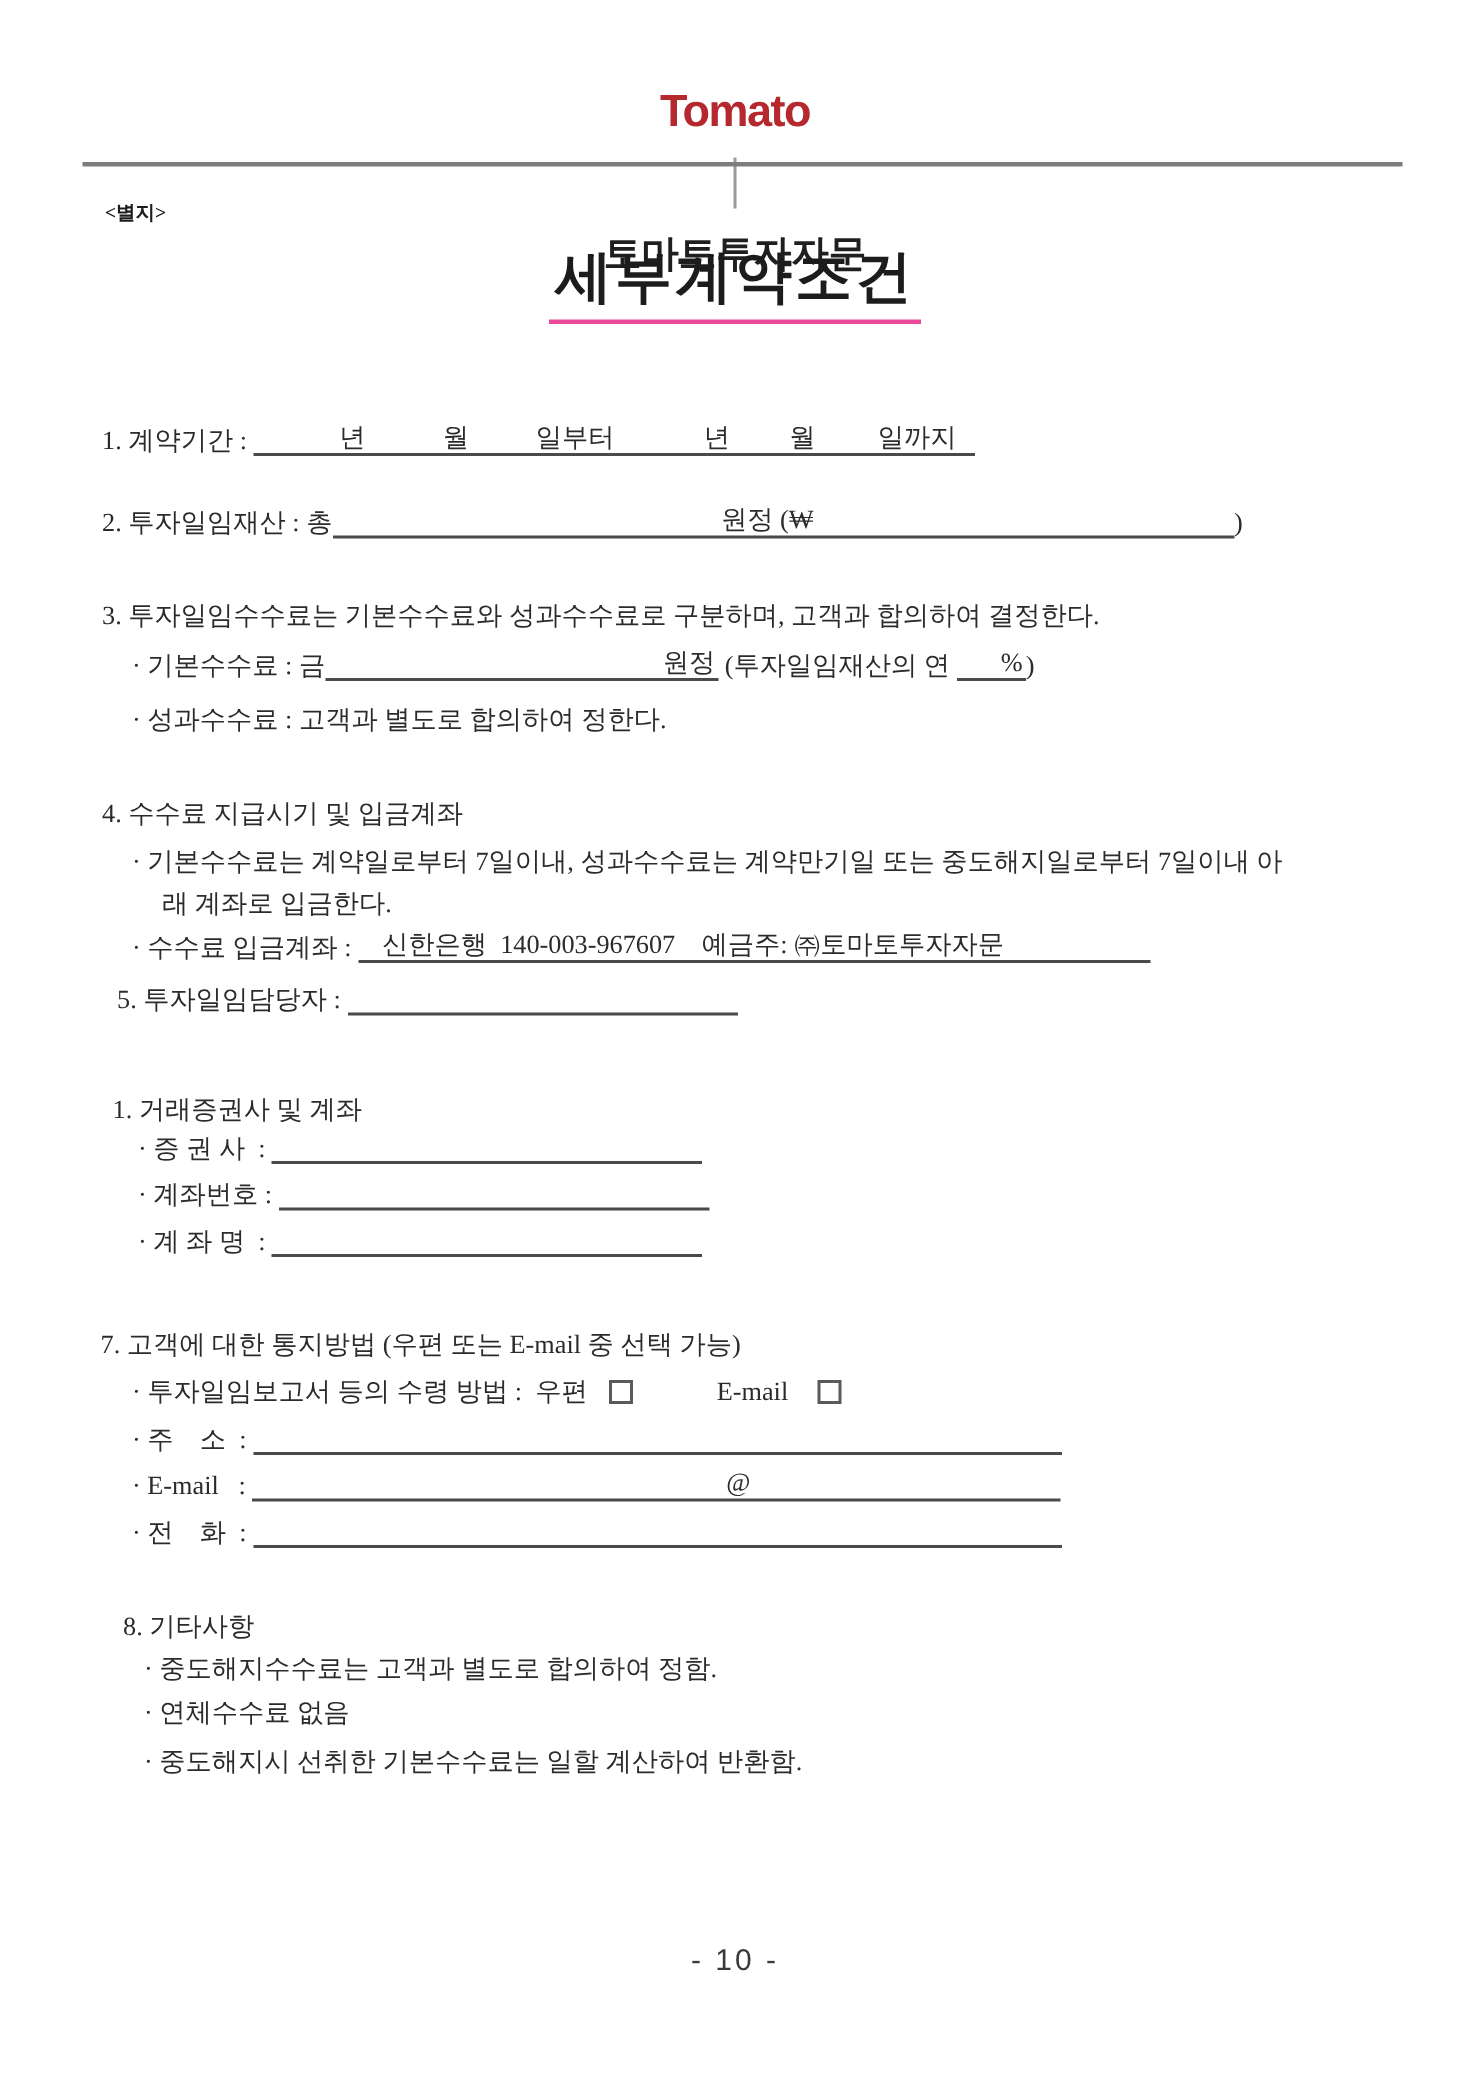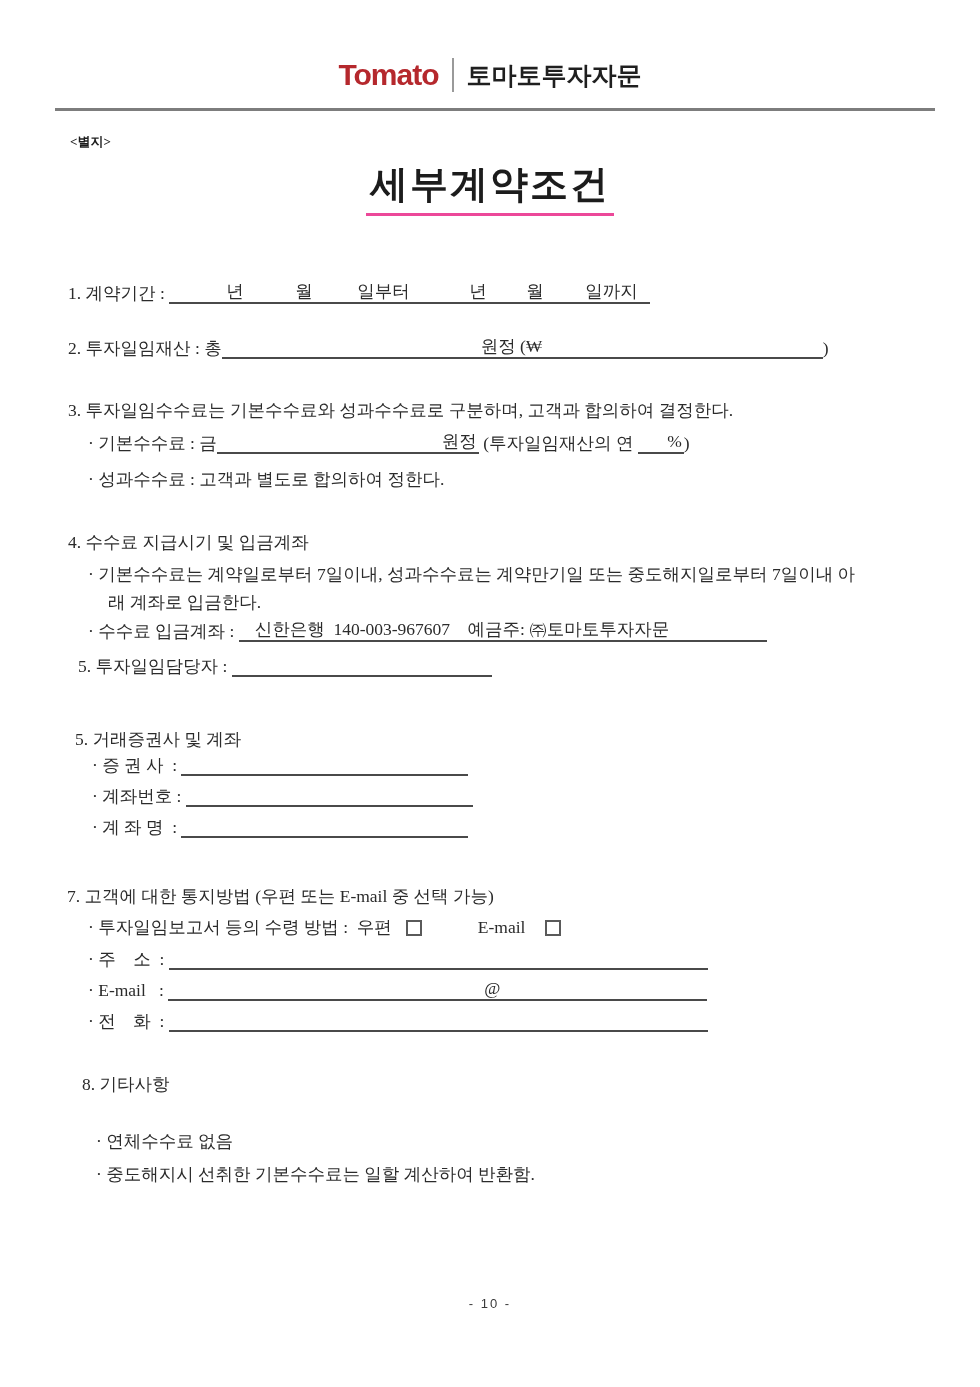--- a/index.html
+++ b/index.html
@@ -5,21 +5,21 @@
   html,body { margin:0; padding:0; background:#e8e8e8; }
   .page {
     position:relative; width:980px; height:1387px; margin:0 auto;
     background:#ffffff; overflow:hidden;
     font-family:"Liberation Serif","DejaVu Serif",serif;
     color:#2b2b2b;
   }
   
   .header {
     position:absolute; top:58px; left:0; width:100%;
-    display:flex; justify-content:center; align-items:center; gap:13px;
+    display:flex; justify-content:center; align-items:center; gap:13px;flex-direction:column;
   }
   .brand {
     font-family:"Liberation Sans","DejaVu Sans",sans-serif;
     font-weight:bold; font-size:30px; color:#b5282d; letter-spacing:-1px;
   }
   .vdiv { width:2px; height:34px; background:#9a9a9a; }
   .company {
     font-family:"Liberation Sans","DejaVu Sans",sans-serif;
     font-weight:bold; font-size:25px; color:#1f1f1f; letter-spacing:0px;
   }
@@ -42,21 +42,21 @@
     position:relative; display:inline-block; height:23px;
     border-bottom:2px solid #4a4a4a;
   }
   .uline .on { position:absolute; bottom:1px; white-space:pre; line-height:19px; }
   .cb {
     display:inline-block; width:16px; height:16px; border:2px solid #5a5a5a;
     margin:0 0 2px 0; box-sizing:border-box; background:#fff;
   }
   .footer {
     position:absolute; top:1296px; left:0; width:100%; text-align:center;
-    font-size:13px; color:#3a3a3a; letter-spacing:2px;
+    font-size:20px; color:#3a3a3a; letter-spacing:2px;
     font-family:"Liberation Sans","DejaVu Sans",sans-serif;
   }
 </style>
 </head>
 <body>
 
 <div class="page">
 
   <div class="header">
     <span class="brand">Tomato</span>
@@ -124,21 +124,21 @@
       <span class="on" style="left:16px;">신한은행  140-003-967607    예금주: ㈜토마토투자자문</span>
     </span>
   </div>
 
   <div class="line" style="top:654px; left:78px;">
     <span>5. 투자일임담당자 : </span>
     <span class="uline" style="width:260px;"></span>
   </div>
 
   <div class="line" style="top:727px; left:75px;">
-    <span>5. 거래증권사 및 계좌</span>
+    <span>1. 거래증권사 및 계좌</span>
   </div>
   <div class="line" style="top:753px; left:92px;">
     <span>· 증 권 사  : </span>
     <span class="uline" style="width:287px;"></span>
   </div>
   <div class="line" style="top:784px; left:92px;">
     <span>· 계좌번호 : </span>
     <span class="uline" style="width:287px;"></span>
   </div>
   <div class="line" style="top:815px; left:92px;">
@@ -170,20 +170,23 @@
     </span>
   </div>
   <div class="line" style="top:1009px; left:88px;">
     <span>· 전    화  : </span>
     <span class="uline" style="width:539px;"></span>
   </div>
 
   <div class="line" style="top:1072px; left:82px;">
     <span>8. 기타사항</span>
   </div>
+  <div class="line" style="top:1100px; left:96px;">
+    <span>· 중도해지수수료는 고객과 별도로 합의하여 정함.</span>
+  </div>
   <div class="line" style="top:1129px; left:96px;">
     <span>· 연체수수료 없음</span>
   </div>
   <div class="line" style="top:1162px; left:96px;">
     <span>· 중도해지시 선취한 기본수수료는 일할 계산하여 반환함.</span>
   </div>
 
   <div class="footer">- 10 -</div>
 
 </div>

